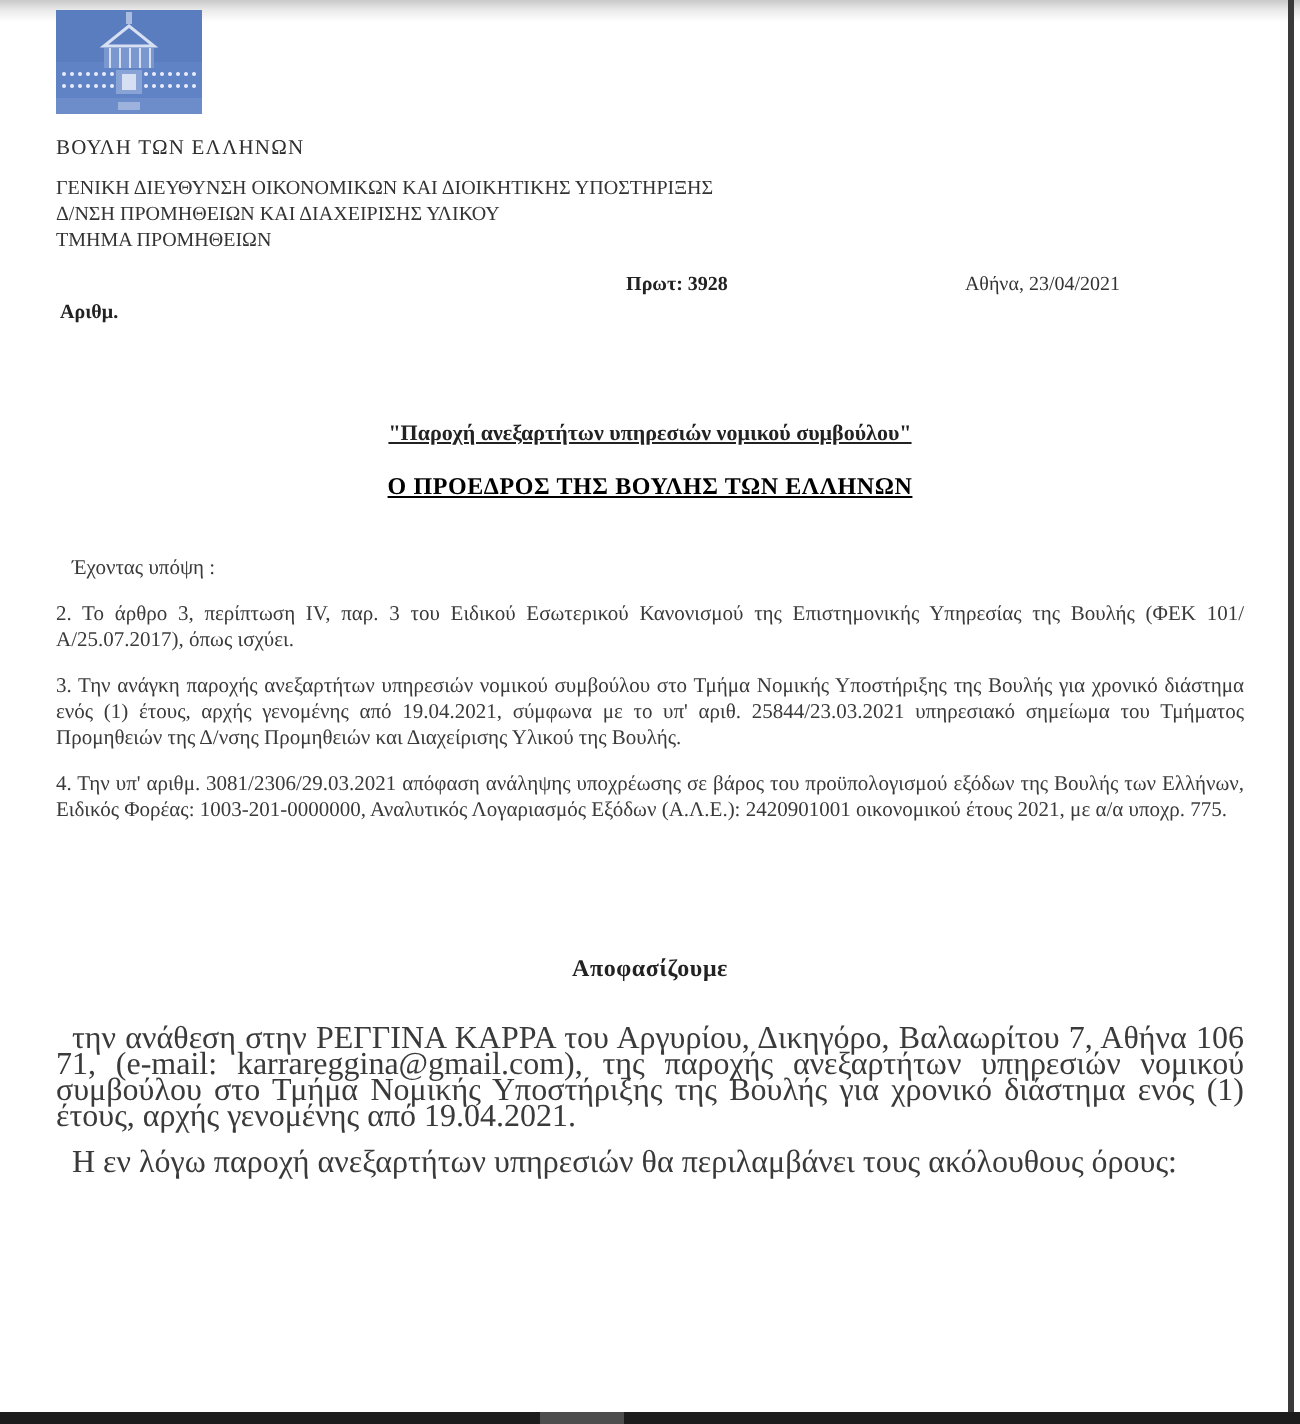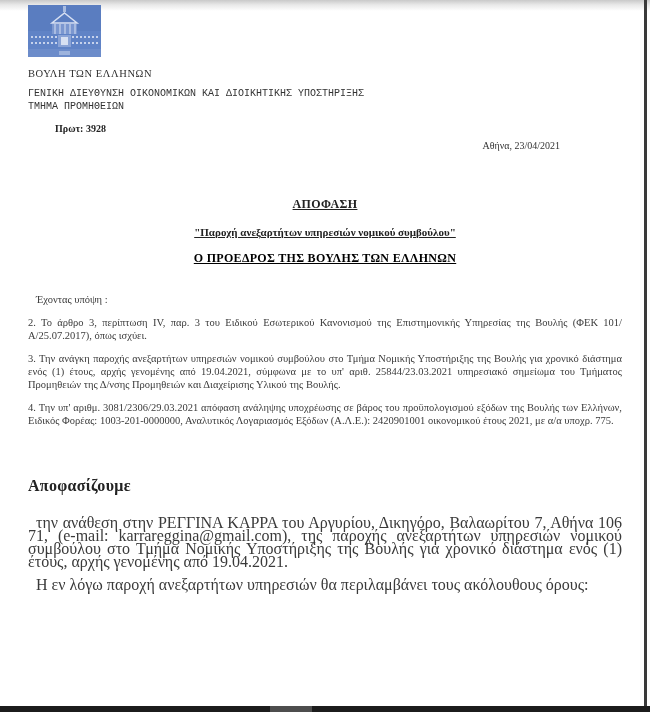--- a/index.html
+++ b/index.html
@@ -30,50 +30,50 @@
   .content {
     position: absolute; top: 0; left: 28px; width: 594px;
   }
   .doc-header { text-align: left; padding-top: 5px; }
   .logo-wrap { display: inline-block; line-height: 0; }
   .org-name {
     margin-top: 6px;
     font-size: 10.5px; letter-spacing: 0.6px;
     color: #2e2e2e; line-height: 13px;
   }
-  .dept-lines { margin-top: 7px; font-size: 10px; line-height: 13px; color: #333; font-family: Liberation Mono, monospace; }
+  .dept-lines { margin-top: 7px; font-size: 10px; line-height: 13px; color: #333; }
 
   .ref-row { position: relative; margin-top: 9px; height: 41px; font-size: 10px; }
   .ref-left { font-weight: bold; color: #222; line-height: 13.5px; }
-  .ref-protocol { margin-left: 27px; }
+  .ref-protocol { margin-left: 27px; text-align: center; }
   .ref-arithm { margin-left: 2px; }
   .ref-diekp { margin-left: 29px; }
-  .ref-date { position: absolute; top: 18px; right: 62px; font-size: 10px; color: #333; }
+  .ref-date { position: absolute; top: 1px; right: 62px; font-size: 10px; color: #333; }
 
   .headings { text-align: center; margin-top: 34px; }
   .h-decision {
     font-size: 12px; font-weight: bold; color: #222;
     text-decoration: underline; letter-spacing: 0.4px;
   }
   .h-subject {
     margin-top: 14px; font-size: 11px; font-weight: bold; color: #222;
     text-decoration: underline;
   }
   .h-authority {
     margin-top: 13px; font-size: 12px; font-weight: bold; color: #000000;
     text-decoration: underline; letter-spacing: 0.3px;
   }
 
   .preamble { margin-top: 27px; font-size: 10.5px; line-height: 13px; }
   .preamble-intro { text-indent: 8px; }
   .preamble-item { margin-top: 10px; text-align: justify; }
 
   .decide-heading {
-    margin-top: 50px; 
-    font-size: 16px; font-weight: bold; color: #222; letter-spacing: 0.3px;
+    margin-top: 65px; text-align: center;
+    font-size: 12px; font-weight: bold; color: #222; letter-spacing: 0.3px;
   }
   .decision-body { font-size: 16px; line-height: 13px; }
   .decision-par { margin-top: 21px; text-align: justify; text-indent: 8px; }
   .terms-intro { margin-top: 10px; text-indent: 8px; }
   .term-par { margin-top: 10px; text-align: justify; }
 </style>
 </head>
 <body>
 
 <div class="top-shade"></div>
@@ -126,33 +126,34 @@
         </g>
         <rect x="30" y="30" width="13" height="12" fill="#8aa3d6"></rect>
         <rect x="33" y="32" width="7" height="8" fill="#d7e0f2"></rect>
         <rect x="0" y="44" width="73" height="8" fill="#6c8cca"></rect>
         <rect x="31" y="46" width="11" height="4" fill="#9db3dd"></rect>
       </svg>
     </span>
     <div class="org-name">ΒΟΥΛΗ ΤΩΝ ΕΛΛΗΝΩΝ</div>
     <div class="dept-lines">
       <div>ΓΕΝΙΚΗ ΔΙΕΥΘΥΝΣΗ ΟΙΚΟΝΟΜΙΚΩΝ ΚΑΙ ΔΙΟΙΚΗΤΙΚΗΣ ΥΠΟΣΤΗΡΙΞΗΣ</div>
+      <div>Δ/ΝΣΗ ΠΡΟΜΗΘΕΙΩΝ ΚΑΙ ΔΙΑΧΕΙΡΙΣΗΣ ΥΛΙΚΟΥ</div>
       <div>ΤΜΗΜΑ ΠΡΟΜΗΘΕΙΩΝ</div>
     </div>
   </div>
 
   <div class="ref-row">
     <div class="ref-left">
       <div class="ref-protocol">Πρωτ: 3928</div>
+      <div class="ref-arithm">Αριθμ.</div>
     </div>
     <div class="ref-date">Αθήνα, 23/04/2021</div>
   </div>
 
   <div class="headings">
-    <div class="h-decision">ΑΠΟΦΑΣΗ</div>
     <div class="h-subject">"Παροχή ανεξαρτήτων υπηρεσιών νομικού συμβούλου"</div>
     <div class="h-authority">Ο ΠΡΟΕΔΡΟΣ ΤΗΣ ΒΟΥΛΗΣ ΤΩΝ ΕΛΛΗΝΩΝ</div>
   </div>
 
   <div class="preamble">
     <div class="preamble-intro">Έχοντας υπόψη :</div>
     <div class="preamble-item">2. Το άρθρο 3, περίπτωση IV, παρ. 3 του Ειδικού Εσωτερικού Κανονισμού της Επιστημονικής Υπηρεσίας της Βουλής (ΦΕΚ 101/Α/25.07.2017), όπως ισχύει.</div>
     <div class="preamble-item">3. Την ανάγκη παροχής ανεξαρτήτων υπηρεσιών νομικού συμβούλου στο Τμήμα Νομικής Υποστήριξης της Βουλής για χρονικό διάστημα ενός (1) έτους, αρχής γενομένης από 19.04.2021, σύμφωνα με το υπ' αριθ. 25844/23.03.2021 υπηρεσιακό σημείωμα του Τμήματος Προμηθειών της Δ/νσης Προμηθειών και Διαχείρισης Υλικού της Βουλής.</div>
     <div class="preamble-item" style="">4. Την υπ' αριθμ. 3081/2306/29.03.2021 απόφαση ανάληψης υποχρέωσης σε βάρος του προϋπολογισμού εξόδων της Βουλής των Ελλήνων, Ειδικός Φορέας: 1003-201-0000000, Αναλυτικός Λογαριασμός Εξόδων (Α.Λ.Ε.): 2420901001 οικονομικού έτους 2021, με α/α υποχρ. 775.</div>
   </div>

